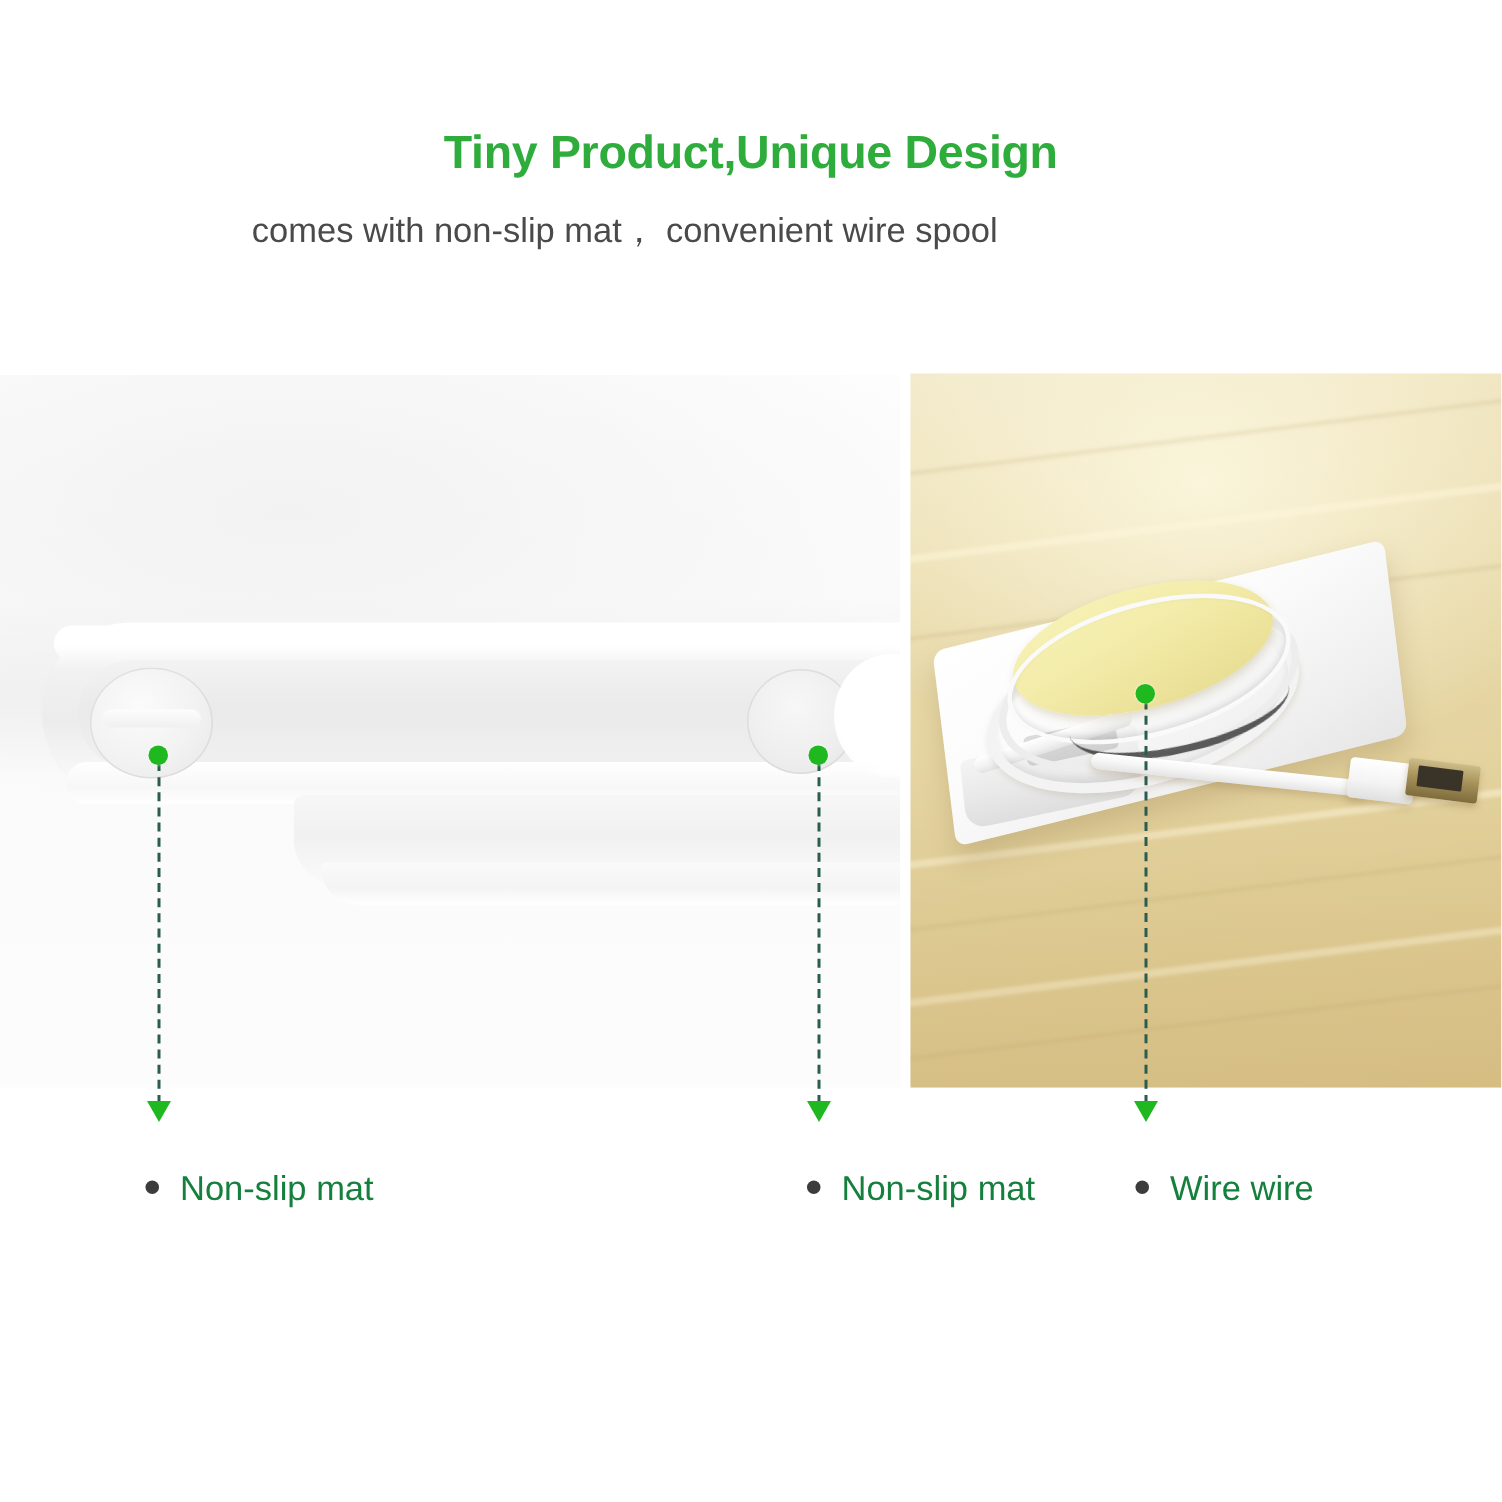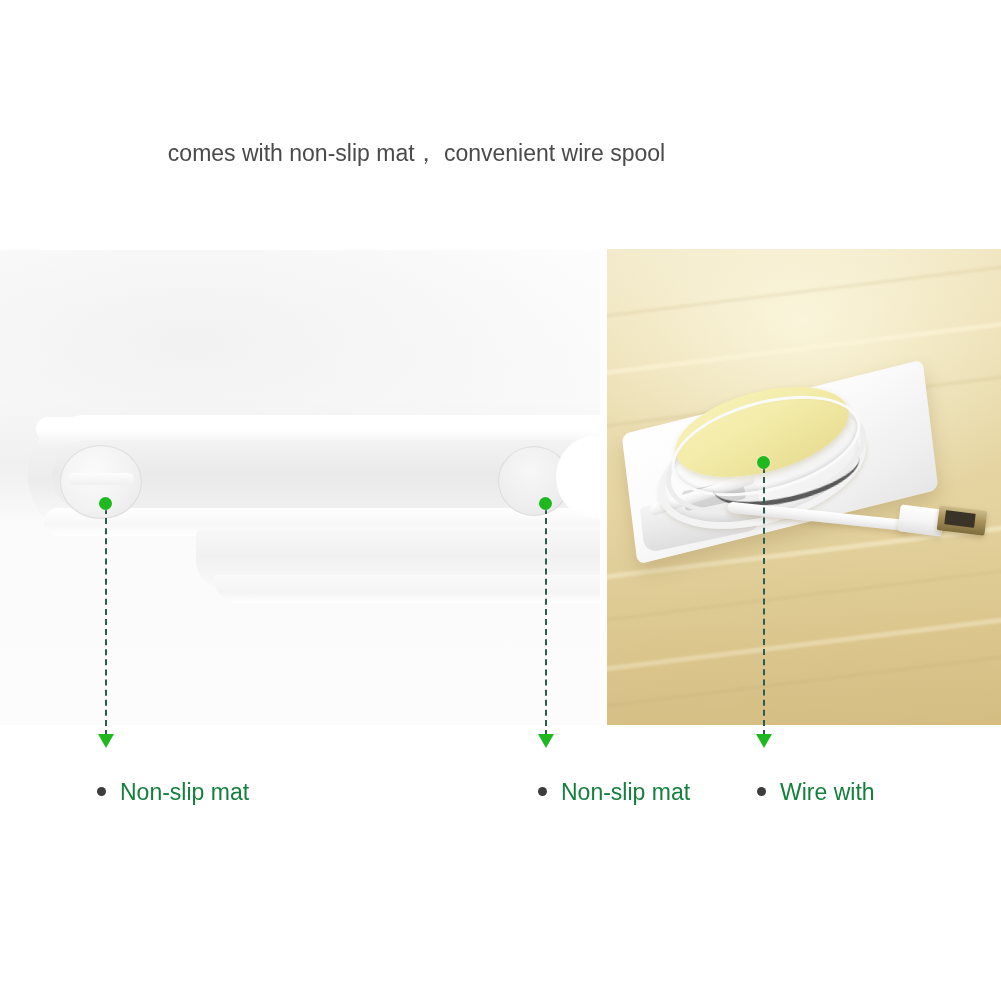--- a/index.html
+++ b/index.html
@@ -401,20 +401,21 @@
     position: relative;
     top: -2px;
   }
 </style>
 </head>
 <body>
 
 <div class="page">
 
   <div class="header">
+    <div class="headline">Tiny Product,Unique Design</div>
     <div class="subhead">comes with non-slip mat，  convenient wire spool</div>
   </div>
 
   <div class="photo-left">
     <div class="ll-wash"></div>
     <div class="ll-wash2"></div>
 
     <div class="prod-bar"></div>
     <div class="prod-rim"></div>
     <div class="prod-channel"></div>
@@ -467,16 +468,16 @@
 
   <div class="label" style="left:97px; top:779px;">
     <span class="bullet"></span><span>Non-slip mat</span>
   </div>
 
   <div class="label" style="left:538px; top:779px;">
     <span class="bullet"></span><span>Non-slip mat</span>
   </div>
 
   <div class="label" style="left:757px; top:779px;">
-    <span class="bullet"></span><span>Wire with</span>
+    <span class="bullet"></span><span>Wire wire</span>
   </div>
 
 </div>
 
 </body></html>

